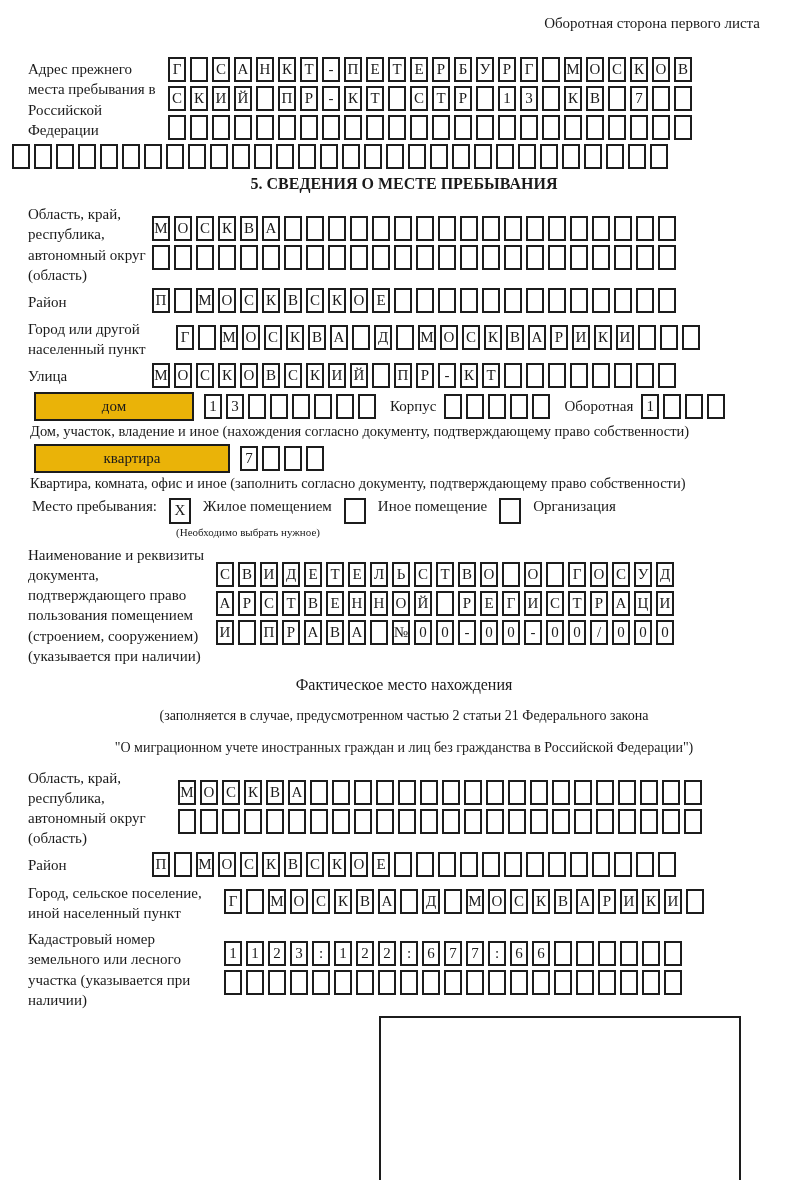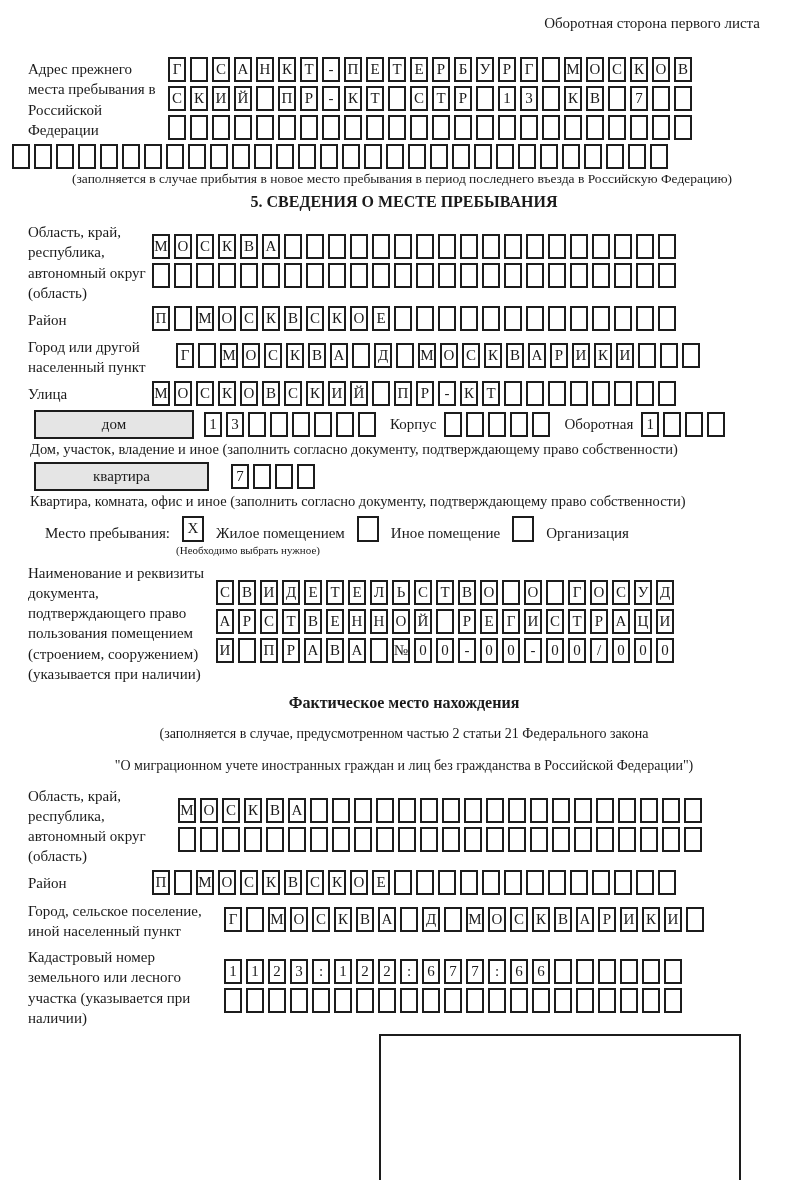--- a/index.html
+++ b/index.html
@@ -18,29 +18,29 @@
   .cellrows{display:flex;flex-direction:column;gap:4px}
   .cells{display:flex;flex-wrap:nowrap}
   .cell{display:inline-flex;width:18px;height:25px;border:2px solid #1c1c1c;margin-right:4px;
         align-items:center;justify-content:center;font-size:15px;flex:0 0 auto;background:#fff}
   .fullrow{margin:4px 0 2px -16px}
   .caption{font-size:13.5px;text-align:center;margin:2px 0 2px -14px}
   .caption-left{font-size:14.5px;margin:2px 0 3px 2px}
   .sec-title{font-size:16px;font-weight:bold;text-align:center;margin:6px 0 8px -10px}
   .houserow{display:flex;align-items:center;margin:4px 0 2px 6px}
   .widebox{border:2px solid #1c1c1c;height:29px;display:flex;align-items:center;justify-content:center;
-           font-size:15px;flex:0 0 auto;background:#e5e5e5}
+           font-size:15px;flex:0 0 auto;background:#eab308}
   .dom-box{width:160px;margin-right:10px}
-  .kv-box{width:175px;margin-right:22px}
+  .kv-box{width:196px;margin-right:10px}
   .inline-label{font-size:15px;margin:0 8px 0 10px;white-space:nowrap}
-  .stayrow{display:flex;align-items:flex-end;margin:6px 0 2px 17px;font-size:15px}
+  .stayrow{display:flex;align-items:flex-start;margin:6px 0 2px 4px;font-size:15px}
   .checkbox{width:22px;height:26px;border:2px solid #1c1c1c;display:inline-flex;align-items:center;
             justify-content:center;font-size:15px;margin:0 12px;flex:0 0 auto}
   .stay-note{width:300px;text-align:center;font-size:11px;margin:2px 0 4px 70px}
-  .fact-title{font-size:16px;font-weight:bold;text-align:center;margin:10px 0 8px -10px}
+  .fact-title{font-size:16px;font-weight:normal;text-align:center;margin:10px 0 8px -10px}
   .fact-caption{font-size:14px;text-align:center;margin:12px 0 1px -10px;line-height:1.45}
   .stamp-wrap{width:424px;margin:6px 18px 0 auto}
   .stamp-box{width:362px;height:174px;border:2px solid #1c1c1c;margin:0 auto;background:#fff}
 </style>
 </head>
 <body>
 
 <div class="page">
 
   <div class="top-note">Оборотная сторона первого листа</div>
@@ -153,21 +153,20 @@
       <span class="cell"></span>
       <span class="cell"></span>
       <span class="cell"></span>
       <span class="cell"></span>
       <span class="cell"></span>
       <span class="cell"></span>
       <span class="cell"></span>
       <span class="cell"></span>
       <span class="cell"></span>
     </div>
-  <div class="caption">(заполняется в случае прибытия в новое место пребывания в период последнего въезда в Российскую Федерацию)</div>
 
   <div class="sec-title">5. СВЕДЕНИЯ О МЕСТЕ ПРЕБЫВАНИЯ</div>
 
   <div class="frow">
     <div class="flabel lab-b">Область, край, республика, автономный округ (область)</div>
     <div class="cellrows">
       <div class="cells">
           <span class="cell">М</span>
           <span class="cell">О</span>
           <span class="cell">С</span>
@@ -333,21 +332,21 @@
         <span class="cell"></span>
       </div>
     <span class="inline-label">Оборотная</span>
     <div class="cells">
         <span class="cell">1</span>
         <span class="cell"></span>
         <span class="cell"></span>
         <span class="cell"></span>
       </div>
   </div>
-  <div class="caption-left">Дом, участок, владение и иное (заполнить согласно документу, подтверждающему право собственности)</div>
+  <div class="caption-left">Дом, участок, владение и иное (нахождения согласно документу, подтверждающему право собственности)</div>
 
   <div class="houserow">
     <div class="widebox kv-box">квартира</div>
     <div class="cells">
         <span class="cell">7</span>
         <span class="cell"></span>
         <span class="cell"></span>
         <span class="cell"></span>
       </div>
   </div>

